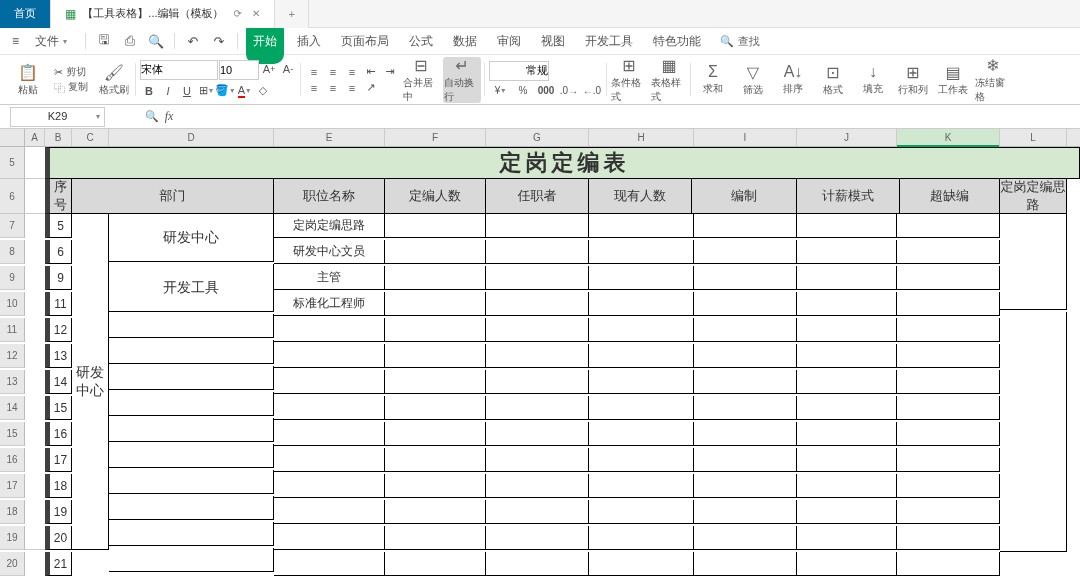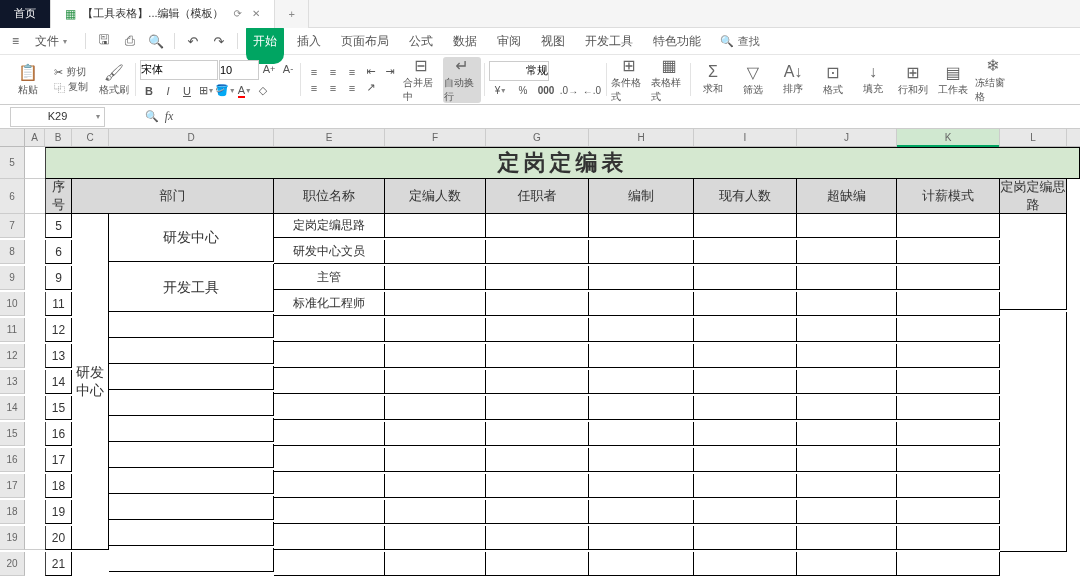--- a/index.html
+++ b/index.html
@@ -1,20 +1,20 @@
 <!DOCTYPE html>
 <html><head>
 <meta charset="utf-8">
 <style>
 * { margin: 0; padding: 0; box-sizing: border-box; }
 body { font-family: "Microsoft YaHei", "宋体", sans-serif; font-size: 11px; background: #fff; overflow: hidden; width: 1080px; height: 579px; color: #333; }
 
 .tab-bar { height: 28px; background: #f5f5f5; display: flex; align-items: center; border-bottom: 1px solid #ddd; }
 .tab { height: 28px; padding: 0 14px; display: flex; align-items: center; gap: 6px; border-right: 1px solid #ddd; cursor: pointer; font-size: 11px; position: relative; background:#fff; }
-.tab.active { background: #0f172a; color: #fff; }
+.tab.active { background: #0369a1; color: #fff; }
 .tab .icon-doc { color:#2b9348; font-size:12px; }
 .tab .tab-close, .tab .tab-refresh { font-size: 10px; opacity: 0.6; margin-left: 4px; }
 .tab.new { width: 34px; justify-content: center; color:#888; background:#f5f5f5;}
 
 .menu-row { height: 27px; display: flex; align-items: center; padding: 0 8px; gap: 6px; border-bottom: 1px solid #e6e6e6; }
 .hamburger { padding: 2px 4px; cursor: pointer; color:#555; font-size:12px;}
 .file-menu { padding: 2px 10px 2px 6px; cursor: pointer; display:flex; align-items:center; gap:3px; font-size:12px; color:#555;}
 .qa-icon { width:20px; text-align:center; cursor:pointer; color:#555; font-size:13px;}
 .sep { width:1px; height:16px; background:#ddd; margin:0 2px; }
 .menu-tab { padding: 14px 7px; cursor: pointer; font-size: 12px; color:#555; border-radius:10px;}
@@ -56,21 +56,21 @@
 .colhdr.active { background:#d0e8d0; }
 .colhdr.active::after { content:''; position:absolute; left:0; right:0; bottom:-1px; height:2px; background:#00a562; }
 
 .body-rows { display:flex; flex-direction:column; }
 .row-line { display:flex; }
 .rowhdr { width:25px; background:#e8e8e8; border-right:1px solid #bbb; border-bottom:1px solid #ccc; text-align:center; font-size:10px; color:#666; display:flex; align-items:center; justify-content:center; }
 
 .title-cell { flex:1; background:#d5e8d0; text-align:center; font-size:22px; font-weight:bold; color:#333; letter-spacing:4px; border:1px solid #000; border-left:none; display:flex; align-items:center; justify-content:center; }
 .hdr-cell { background:#d9d9d9; border-right:1px solid #000; border-bottom:1px solid #000; text-align:center; font-size:13px; color:#333; display:flex; align-items:center; justify-content:center; }
 .data-cell { border-right:1px solid #000; border-bottom:1px solid #000; text-align:center; font-size:12px; color:#333; display:flex; align-items:center; justify-content:center; background:#fff; }
-.data-left-border { border-left:1px solid #404040; }
+.data-left-border { border-left:5px solid #404040; }
 .table-top-border { border-top:1px solid #000; }
 
 .cA{width:20px;} .cB{width:27px;} .cC{width:37px;} .cD{width:165px;} .cE{width:111px;}
 .cF{width:101px;} .cG{width:103px;} .cH{width:105px;} .cI{width:103px;}
 .cJ{width:100px;} .cK{width:103px;} .cL{width:67px;}
 
 .r-title{height:32px;} .r-hdr{height:35px;}
 .r5{height:24px;}
 </style>
 </head>
@@ -297,24 +297,24 @@
 
     <div class="row-line r-hdr">
       <div class="rowhdr">6</div>
       <div class="cA" style="border-bottom:1px solid #ccc;"></div>
       <div class="hdr-cell cB data-left-border" style="white-space:pre-line;">序
 号</div>
       <div class="hdr-cell" style="width:202px;">部门</div>
       <div class="hdr-cell cE">职位名称</div>
       <div class="hdr-cell cF">定编人数</div>
       <div class="hdr-cell cG">任职者</div>
+      <div class="hdr-cell cI">现有人数</div>
       <div class="hdr-cell cH">编制</div>
-      <div class="hdr-cell cI">现有人数</div>
+      <div class="hdr-cell cK">计薪模式</div>
       <div class="hdr-cell cJ">超缺编</div>
-      <div class="hdr-cell cK">计薪模式</div>
       <div class="hdr-cell cL">定岗定编思路</div>
     </div>
 
     <div style="display:flex;">
 
       <div class="col">
         <div class="rowhdr r5">7</div>
         <div class="rowhdr r5">8</div>
         <div class="rowhdr r5">9</div>
         <div class="rowhdr r5">10</div>

